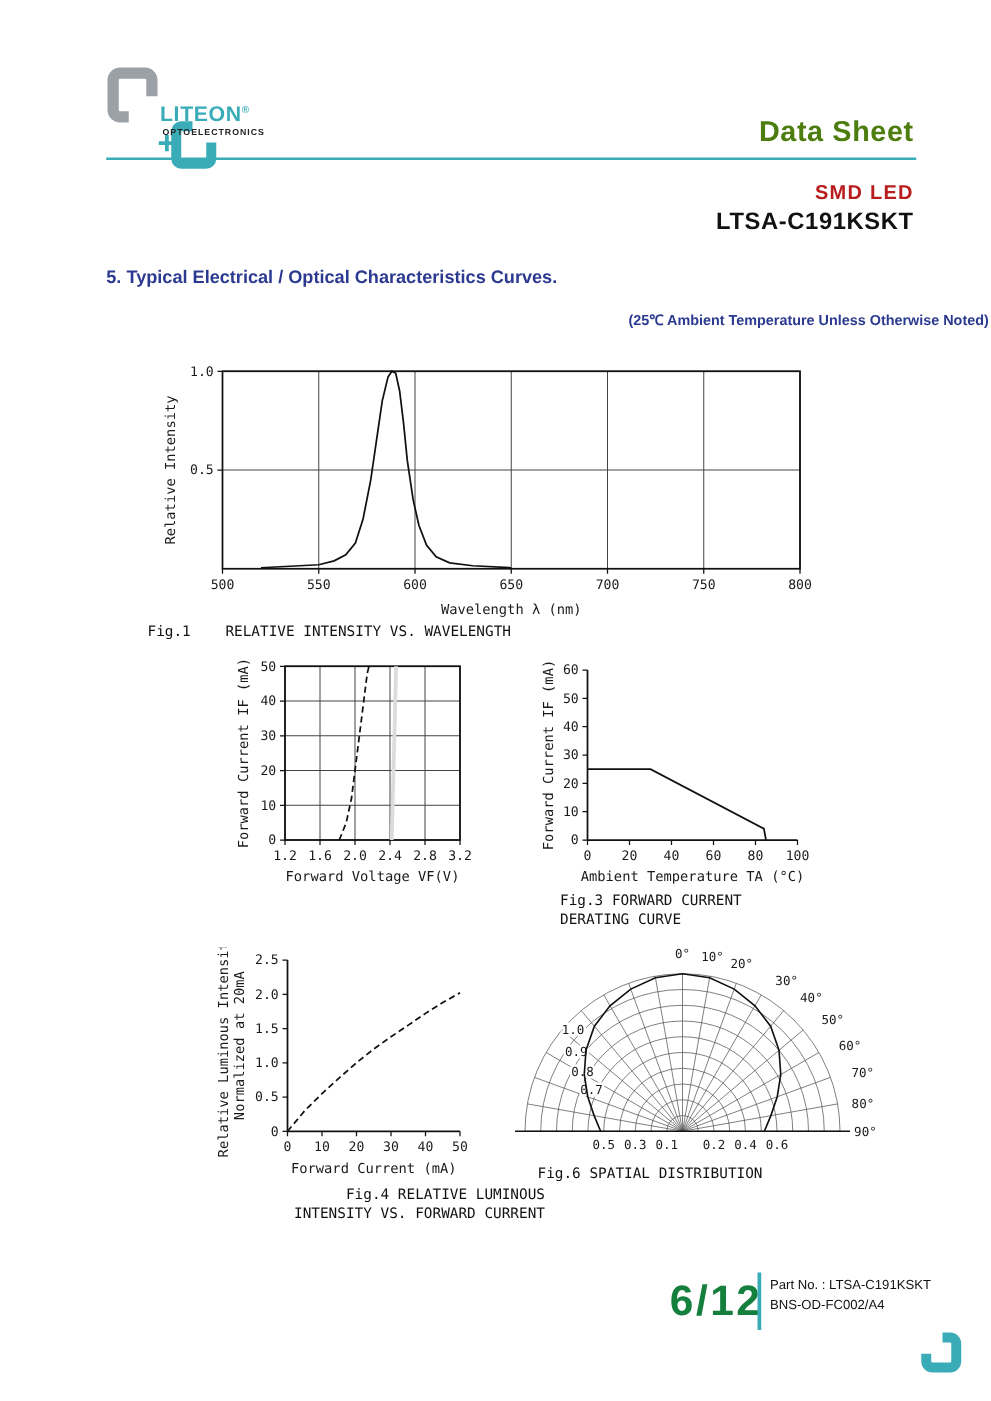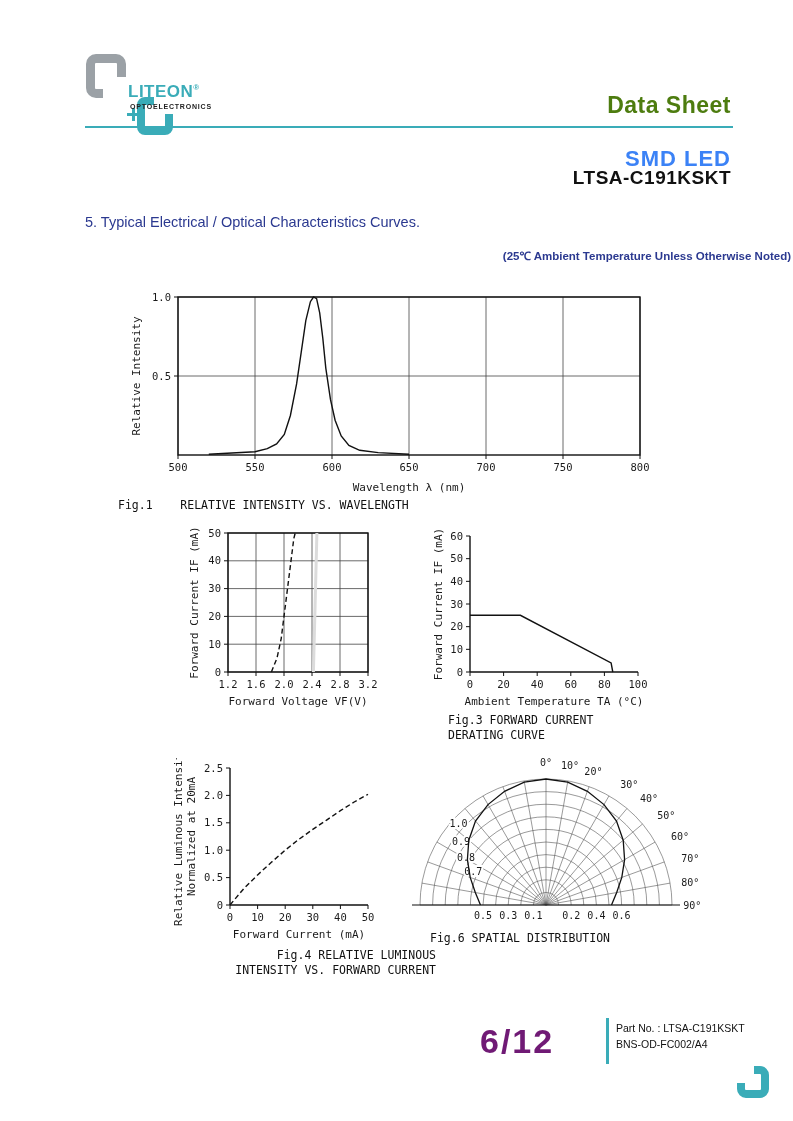--- a/index.html
+++ b/index.html
@@ -14,45 +14,45 @@
   .logo-teal-bracket::after{content:'';position:absolute;top:-9px;right:-9px;width:20px;height:18px;background:#fff}
   .logo-plus{position:absolute;left:127px;top:108px;width:13px;height:13px}
   .logo-plus i{position:absolute;background:#3AACB8;display:block}
   .logo-plus i.h{left:0;top:5px;width:13px;height:3px}
   .logo-plus i.v{left:5px;top:0;width:3px;height:13px}
   .brand{position:absolute;left:128px;top:82px;font-size:17px;font-weight:bold;letter-spacing:.5px;color:#3AACB8}
   .brand .reg{font-size:8px;vertical-align:super;color:#3AACB8}
   .brand-sub{position:absolute;left:130px;top:103px;font-size:7px;font-weight:bold;letter-spacing:.8px;color:#222}
   .doc-type{position:absolute;right:60px;top:92px;font-size:23px;font-weight:bold;letter-spacing:.5px;color:#4d7c0f}
   .header-rule{position:absolute;left:85px;top:126px;width:648px;height:2px;background:#3AACB8}
-  .product-family{position:absolute;right:60px;top:146px;font-size:22px;font-weight:bold;letter-spacing:1px;color:#3b82f6}
+  .product-family{position:absolute;right:60px;top:146px;font-size:16px;font-weight:bold;letter-spacing:1px;color:#b91c1c}
   .part-number{position:absolute;right:60px;top:167px;font-size:19px;font-weight:bold;letter-spacing:.5px;color:#111}
 
   
-  .section-title{position:absolute;left:85px;top:214px;font-size:14.5px;font-weight:normal;color:#2B3990}
+  .section-title{position:absolute;left:85px;top:214px;font-size:14.5px;font-weight:bold;color:#2B3990}
   .section-subtitle{position:absolute;left:0;top:248px;width:100%;text-align:right;font-size:11.5px;font-weight:bold;color:#2B3990}
 
   
   svg.chart{position:absolute}
   #chart-fig1{left:118px;top:285px}
   #chart-fig2{left:150px;top:525px}
   #chart-fig3{left:400px;top:525px}
   #chart-fig4{left:150px;top:758px}
   #chart-fig6{left:405px;top:752px}
 
   .caption{position:absolute;font-family:"DejaVu Sans Mono",monospace;font-size:11.5px;line-height:15px;color:#111;white-space:pre}
   .cap-center{text-align:left}
   #cap-fig1{left:118px;top:498px;width:540px}
   #cap-fig2{left:205px;top:713px;width:190px}
   #cap-fig3{left:448px;top:713px;width:200px}
   #cap-fig4{left:196px;top:948px;width:240px;text-align:right}
   #cap-fig6{left:430px;top:931px;width:240px}
 
   
-  .page-number{position:absolute;left:480px;top:1022px;width:130px;text-align:left;font-size:34px;font-weight:bold;letter-spacing:2px;color:#701a75}
+  .page-number{position:absolute;left:480px;top:1022px;width:130px;text-align:right;font-size:34px;font-weight:bold;letter-spacing:2px;color:#15803d}
   .footer-bar{position:absolute;left:606px;top:1018px;width:3px;height:46px;background:#3AACB8}
   .footer-partno{position:absolute;left:616px;top:1021px;font-size:10.5px;line-height:15px;color:#111}
   .footer-doccode{position:absolute;left:616px;top:1037px;font-size:10.5px;line-height:15px;color:#111}
   .corner-mark{position:absolute;left:737px;top:1066px;width:32px;height:32px;border:8px solid #3AACB8;border-radius:9px}
   .corner-mark::after{content:'';position:absolute;top:-9px;left:-9px;width:18px;height:18px;background:#fff}
 </style>
 </head>
 <body>
 
 <div class="page">

